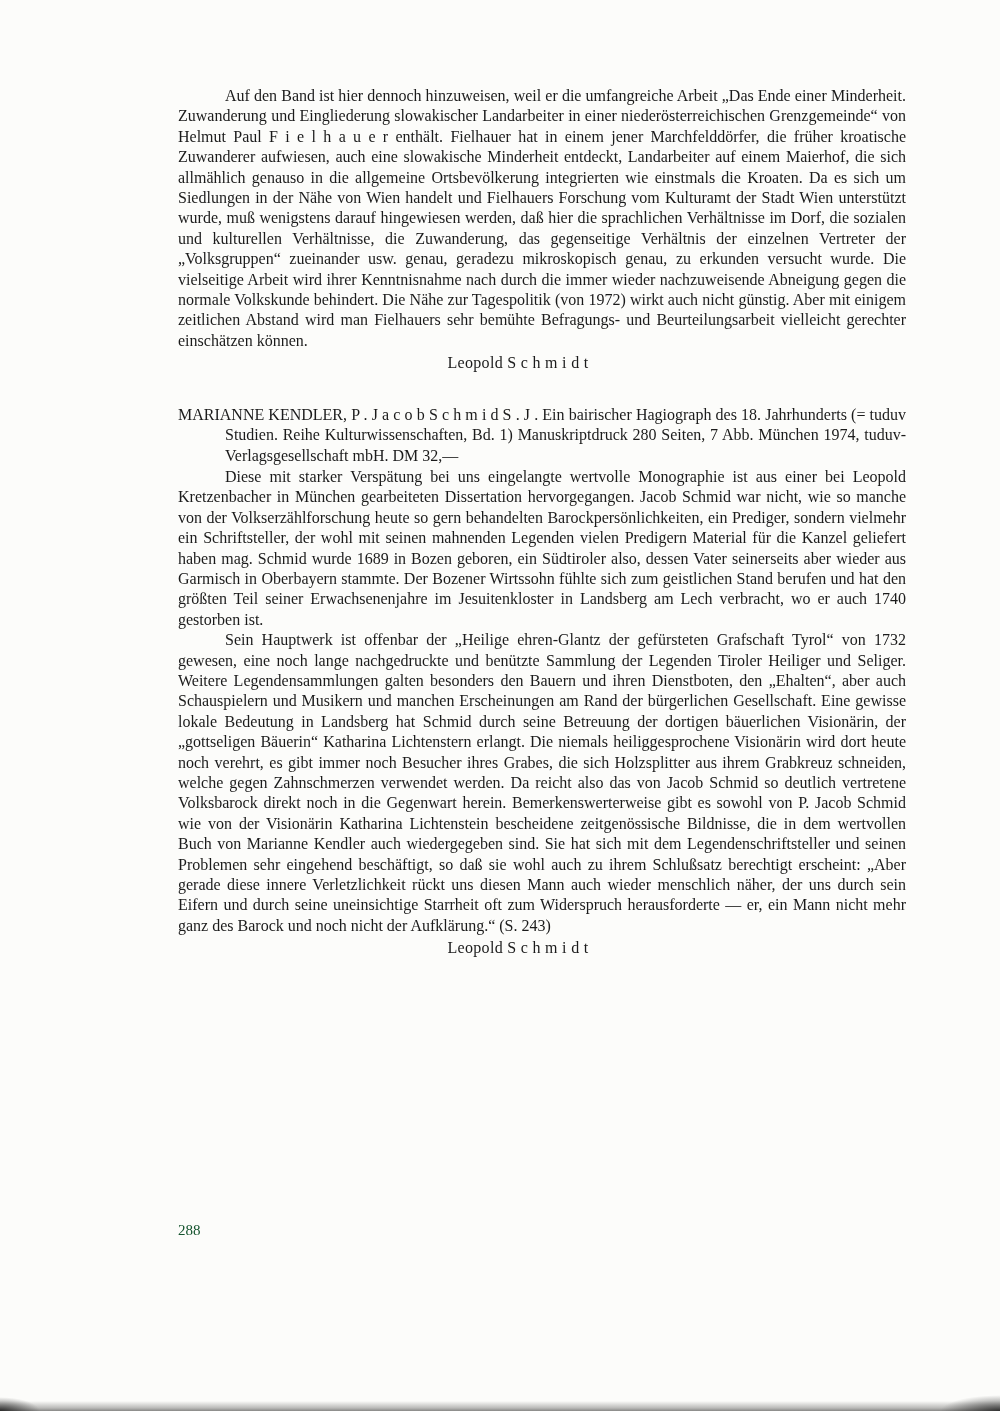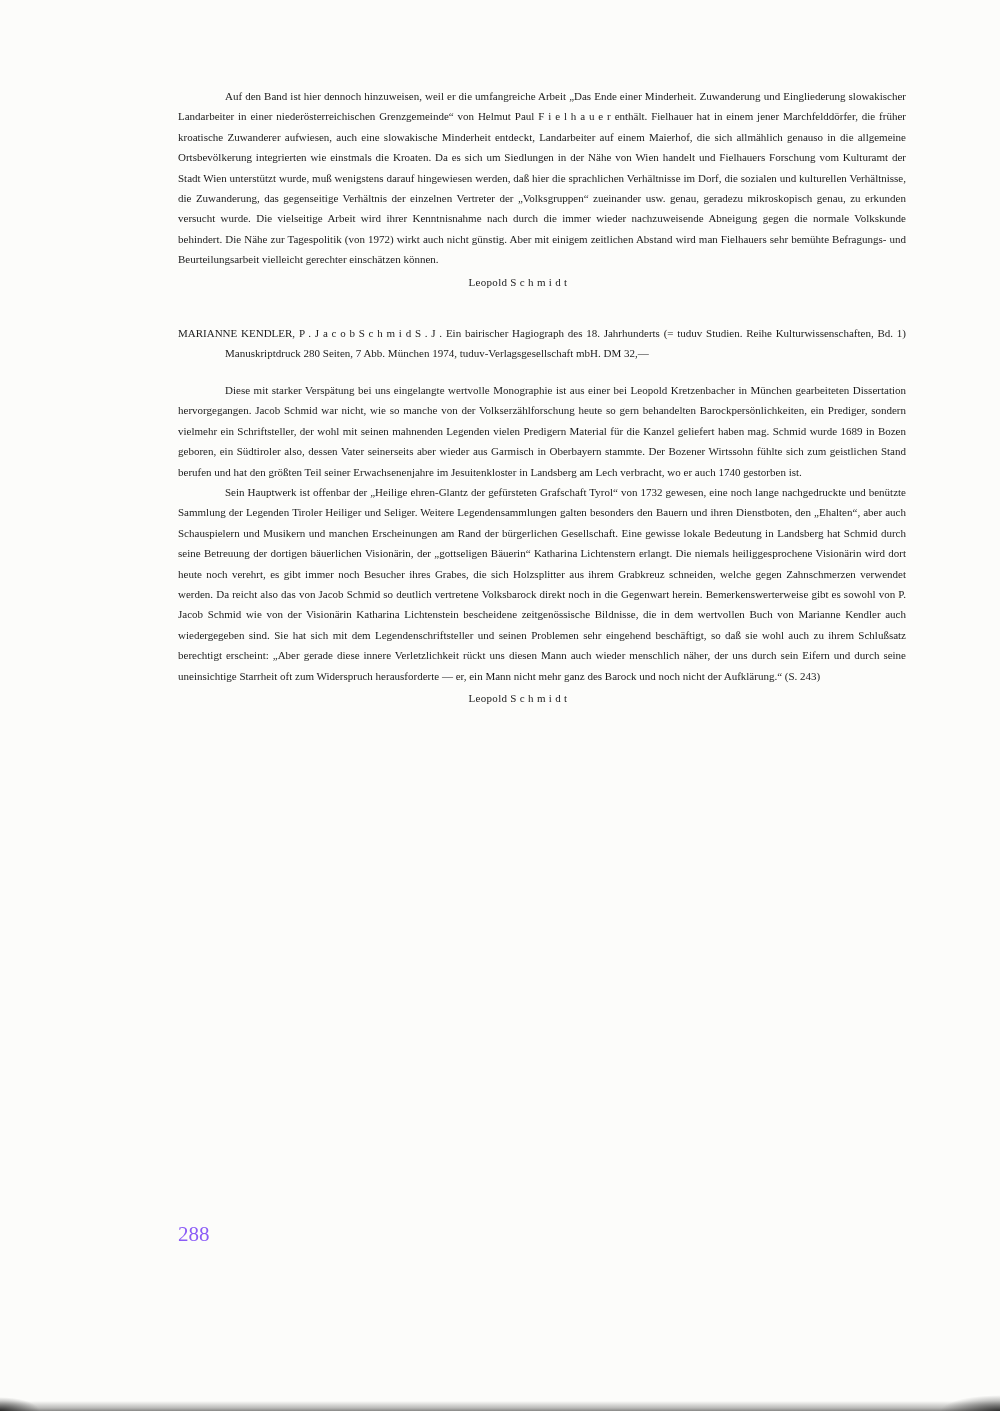--- a/index.html
+++ b/index.html
@@ -15,46 +15,46 @@
     background: #fcfcfa;
     overflow: hidden;
     font-family: "Liberation Serif", "DejaVu Serif", serif;
     color: #1b1b1b;
   }
   .text-block {
     position: absolute;
     left: 178px;
     top: 86px;
     width: 728px;
-    font-size: 11px;
+    font-size: 16px;
     line-height: 20.4px;
     text-align: justify;
   }
   .para {
     margin: 0;
     text-indent: 47px;
   }
   .signature {
     margin: 2px 0 0 0;
     text-align: center;
     padding-right: 48px;
     text-indent: 0;
     letter-spacing: 0.3px;
   }
   .entry-heading {
-    margin: 31px 0 16px 0;
+    margin: 31px 0 1px 0;
     padding-left: 47px;
     text-indent: -47px;
   }
   .page-number {
     position: absolute;
     left: 178px;
     top: 1222px;
-    font-size: 21px;
-    color: #8b5cf6;
+    font-size: 15px;
+    color: #14532d;
   }
   
   .scan-bottom-strip {
     position: absolute;
     left: 0;
     bottom: 0;
     width: 100%;
     height: 10px;
     background: linear-gradient(to bottom, rgba(0,0,0,0) 0%, rgba(60,60,58,0.35) 70%, rgba(40,40,38,0.55) 100%);
   }

